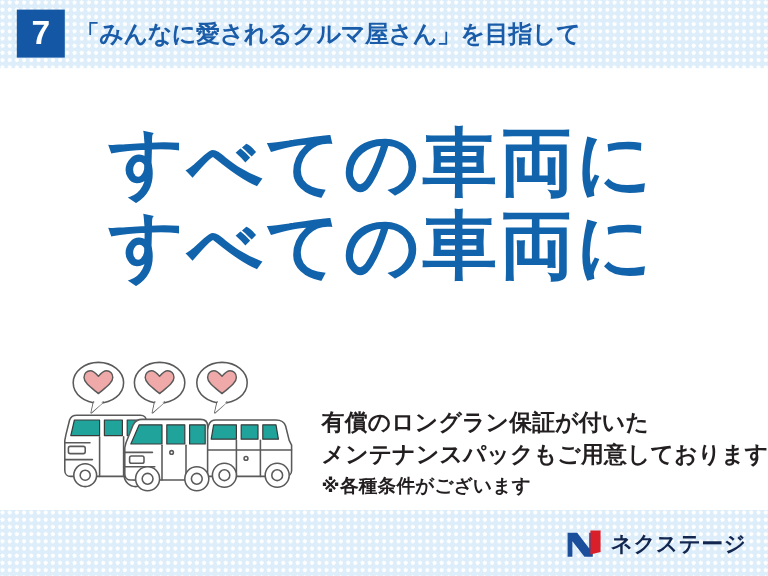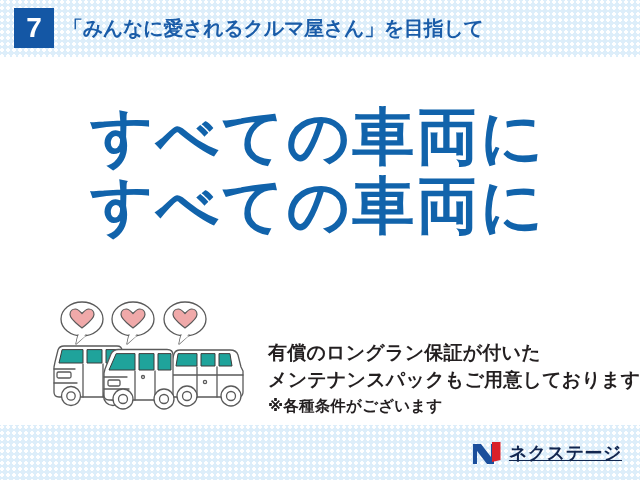--- a/index.html
+++ b/index.html
@@ -149,21 +149,20 @@
     height: 26px;
     flex: none;
   }
   #logo-text {
     margin-left: 7px;
     font-size: 18px;
     font-weight: bold;
     color: #12264f;
     letter-spacing: 0.5px;
     white-space: nowrap;
-    text-decoration: underline;
   }
 </style>
 </head>
 <body>
 
 <div id="page">
 
   <div id="header" class="dots">
     <div id="header-inner">
       <div id="badge">7</div>

